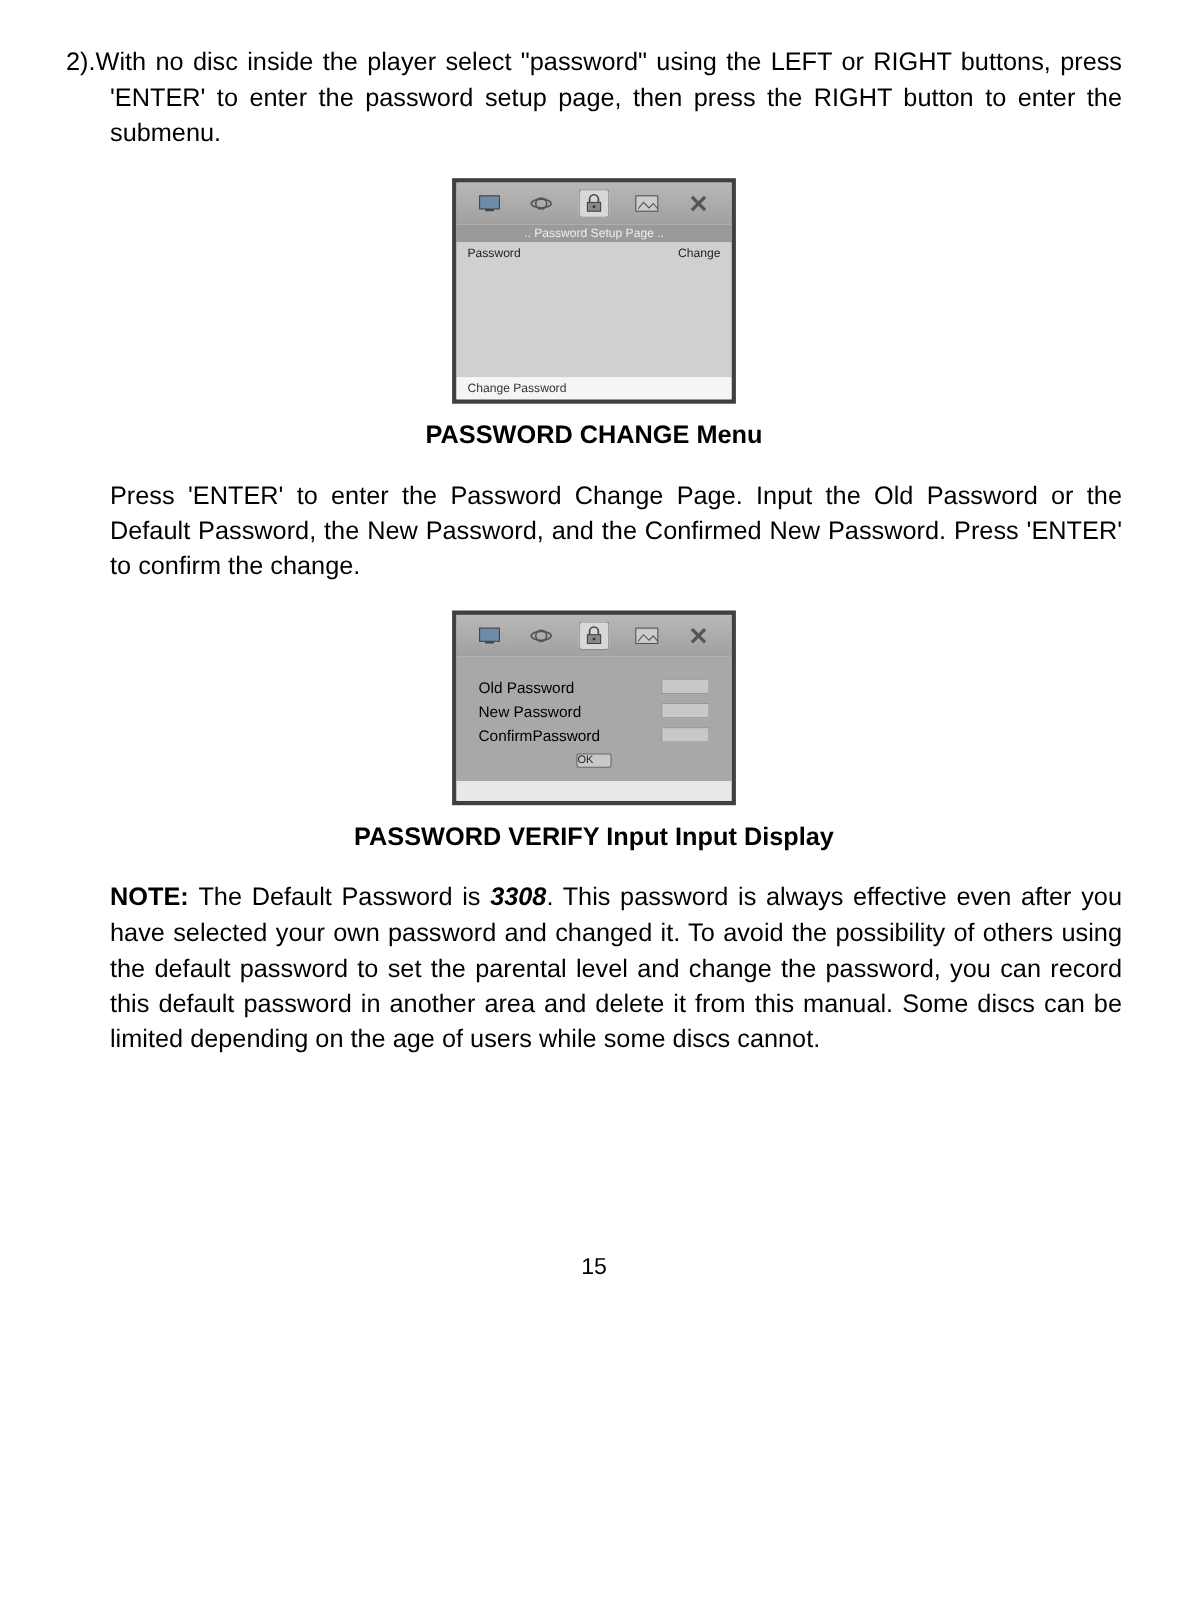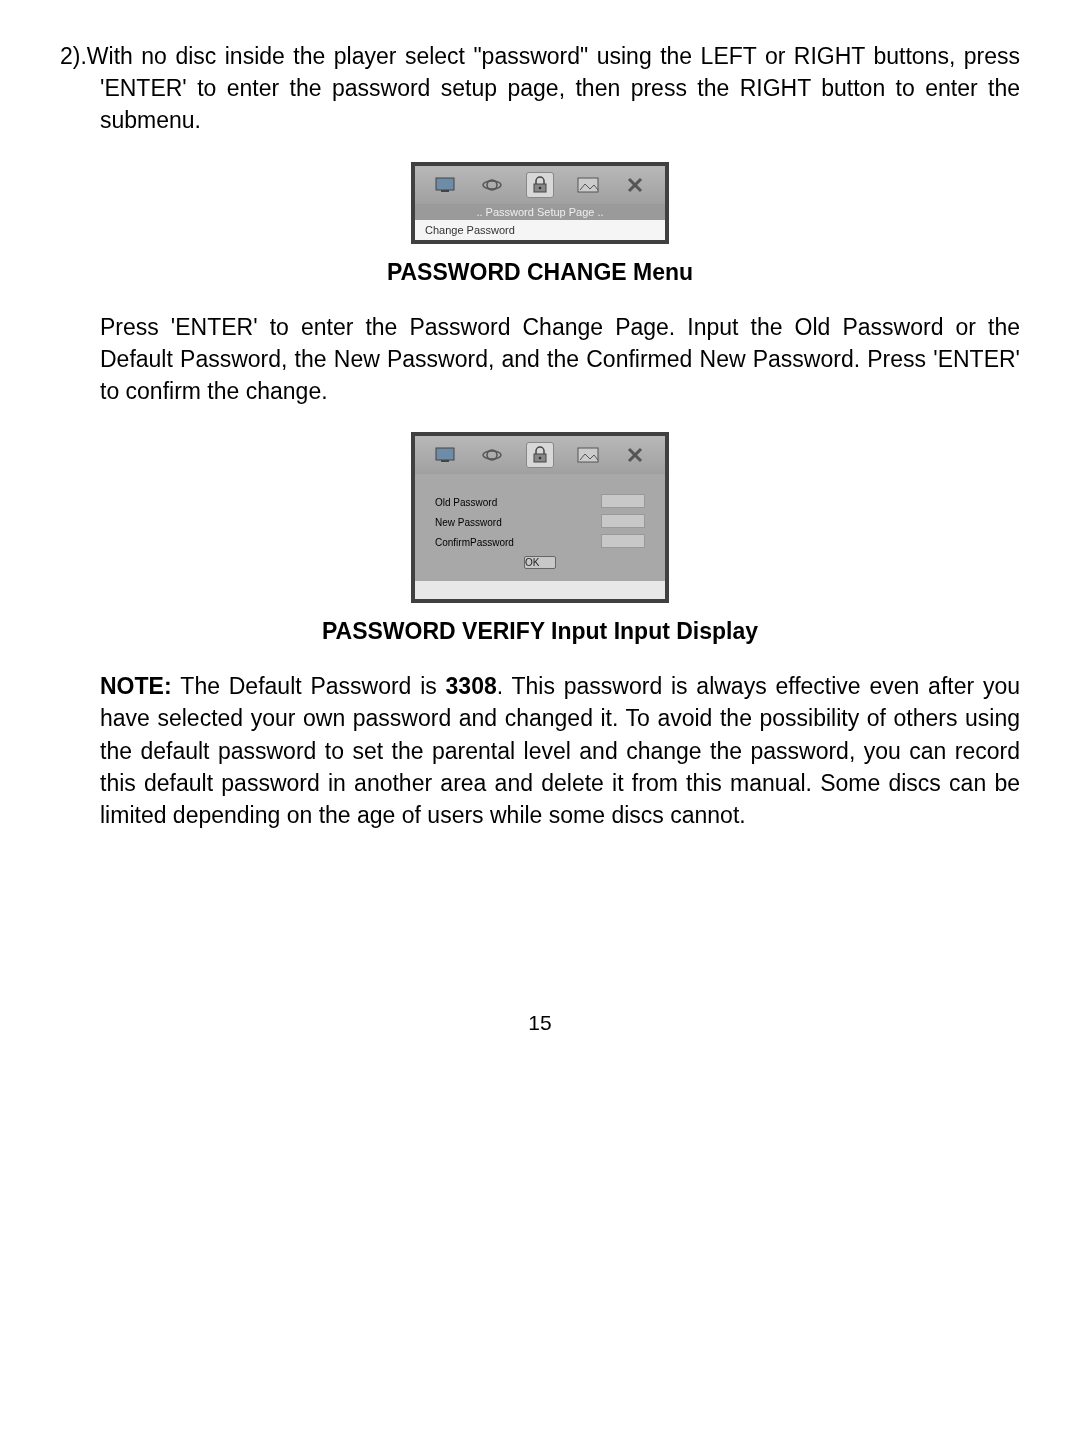--- a/index.html
+++ b/index.html
@@ -26,21 +26,21 @@
     text-align: center;
     font-weight: bold;
     margin: 15px 0 25px;
   }
   .bodytext {
     text-align: justify;
     line-height: 1.4;
     padding-left: 40px;
     margin-bottom: 25px;
   }
-  .note b.i { }
+  .note b.i { font-style: italic; }
   .page-num {
     text-align: center;
     font-size: 21px;
     margin-top: 180px;
   }
 
   
   .screenshot-wrap {
     display: flex;
     justify-content: center;
@@ -100,23 +100,23 @@
     color: #333;
   }
 
   
   .osd2-body {
     background: #a8a8a8;
     padding: 20px 20px 12px;
   }
   .form-row {
     display: flex;
-    align-items: flex-end;
+    align-items: flex-start;
     margin-bottom: 6px;
-    font-size: 10px;
+    font-size: 14px;
     color: #000;
   }
   .form-row .lab { flex: 1; }
   .form-row .inp {
     width: 42px;
     height: 12px;
     background: #c8c8c8;
     border: 1px solid #999;
   }
   .ok-btn {
@@ -170,20 +170,26 @@
           </svg>
       </span>
       <span class="osd-icon">
         <svg width="18" height="18">
             <line x1="3" y1="3" x2="15" y2="15" stroke="#555" stroke-width="3"></line>
             <line x1="15" y1="3" x2="3" y2="15" stroke="#555" stroke-width="3"></line>
           </svg>
       </span>
     </div>
     <div class="osd-title">..  Password  Setup  Page  ..</div>
+    <div class="osd-body">
+      <div class="osd-row">
+        <span>Password</span>
+        <span>Change</span>
+      </div>
+    </div>
     <div class="osd-footer">Change  Password</div>
   </div>
 </div>
 
 <div class="caption">PASSWORD CHANGE Menu</div>
 
 <div class="bodytext">Press 'ENTER' to enter the Password Change Page. Input the Old Pass­word or the Default Password, the New Password, and the Confirmed New Password. Press 'ENTER' to confirm the change.</div>
 
 <div class="screenshot-wrap">
   <div class="osd">

